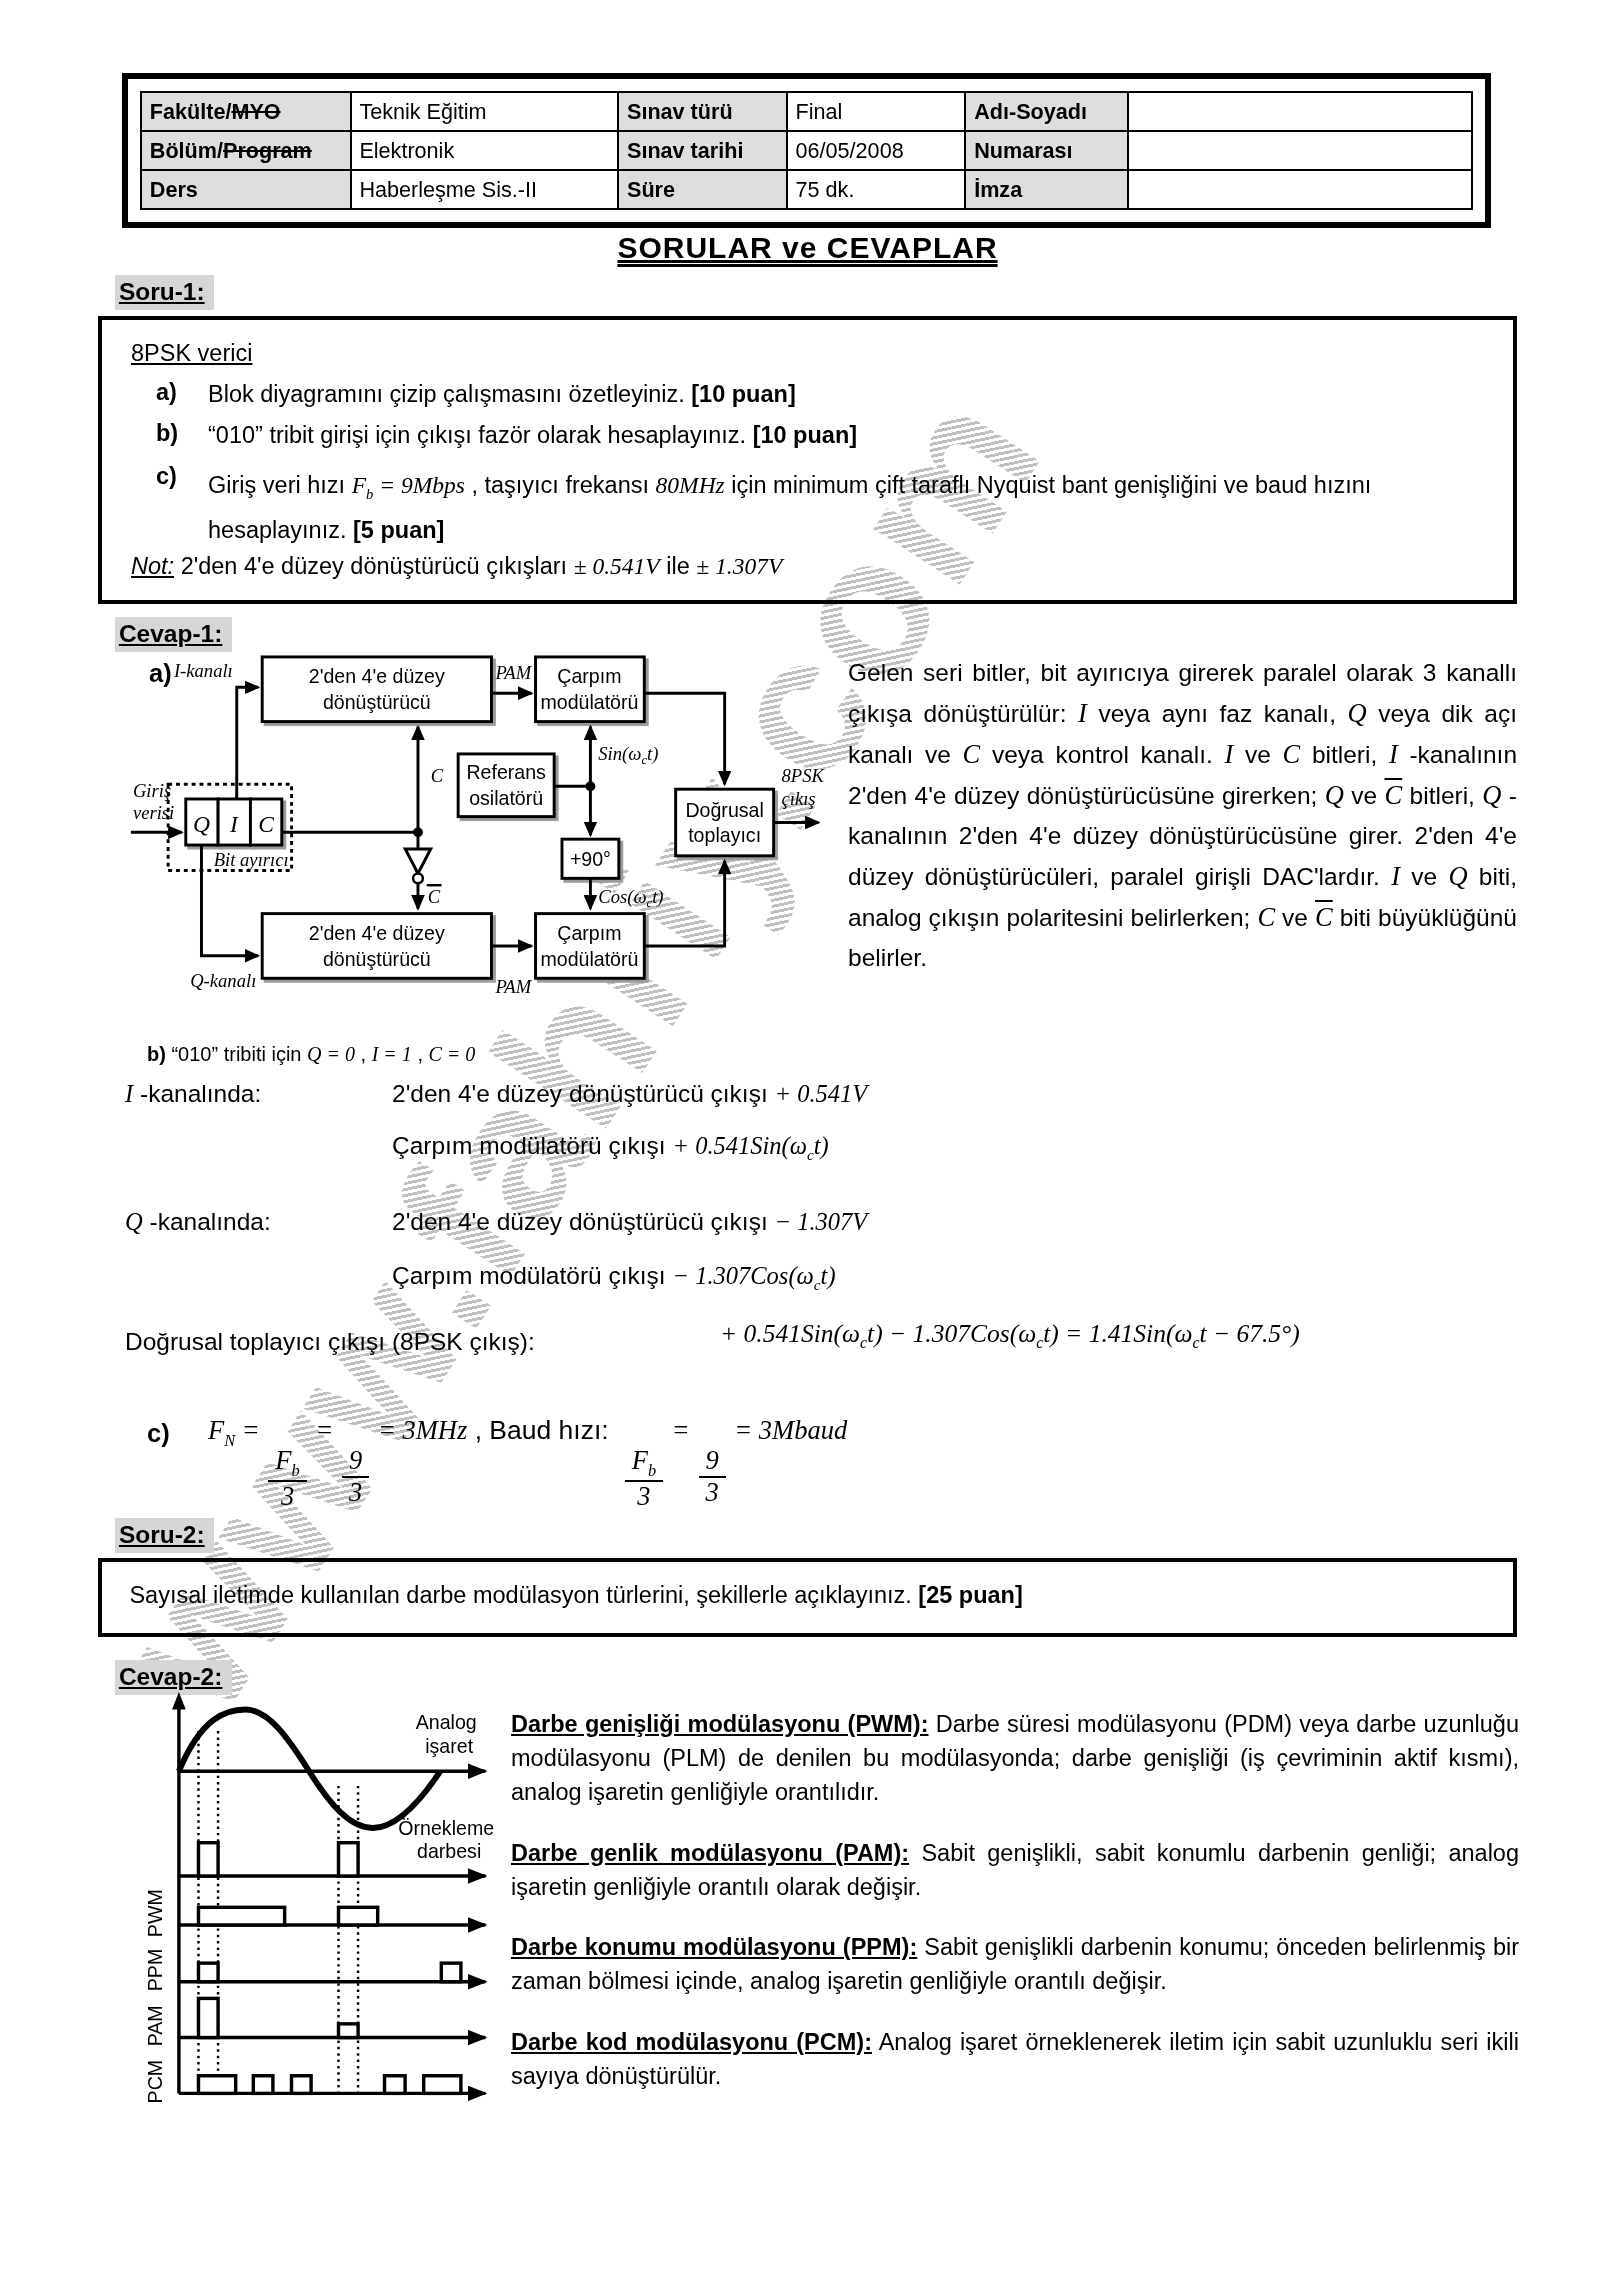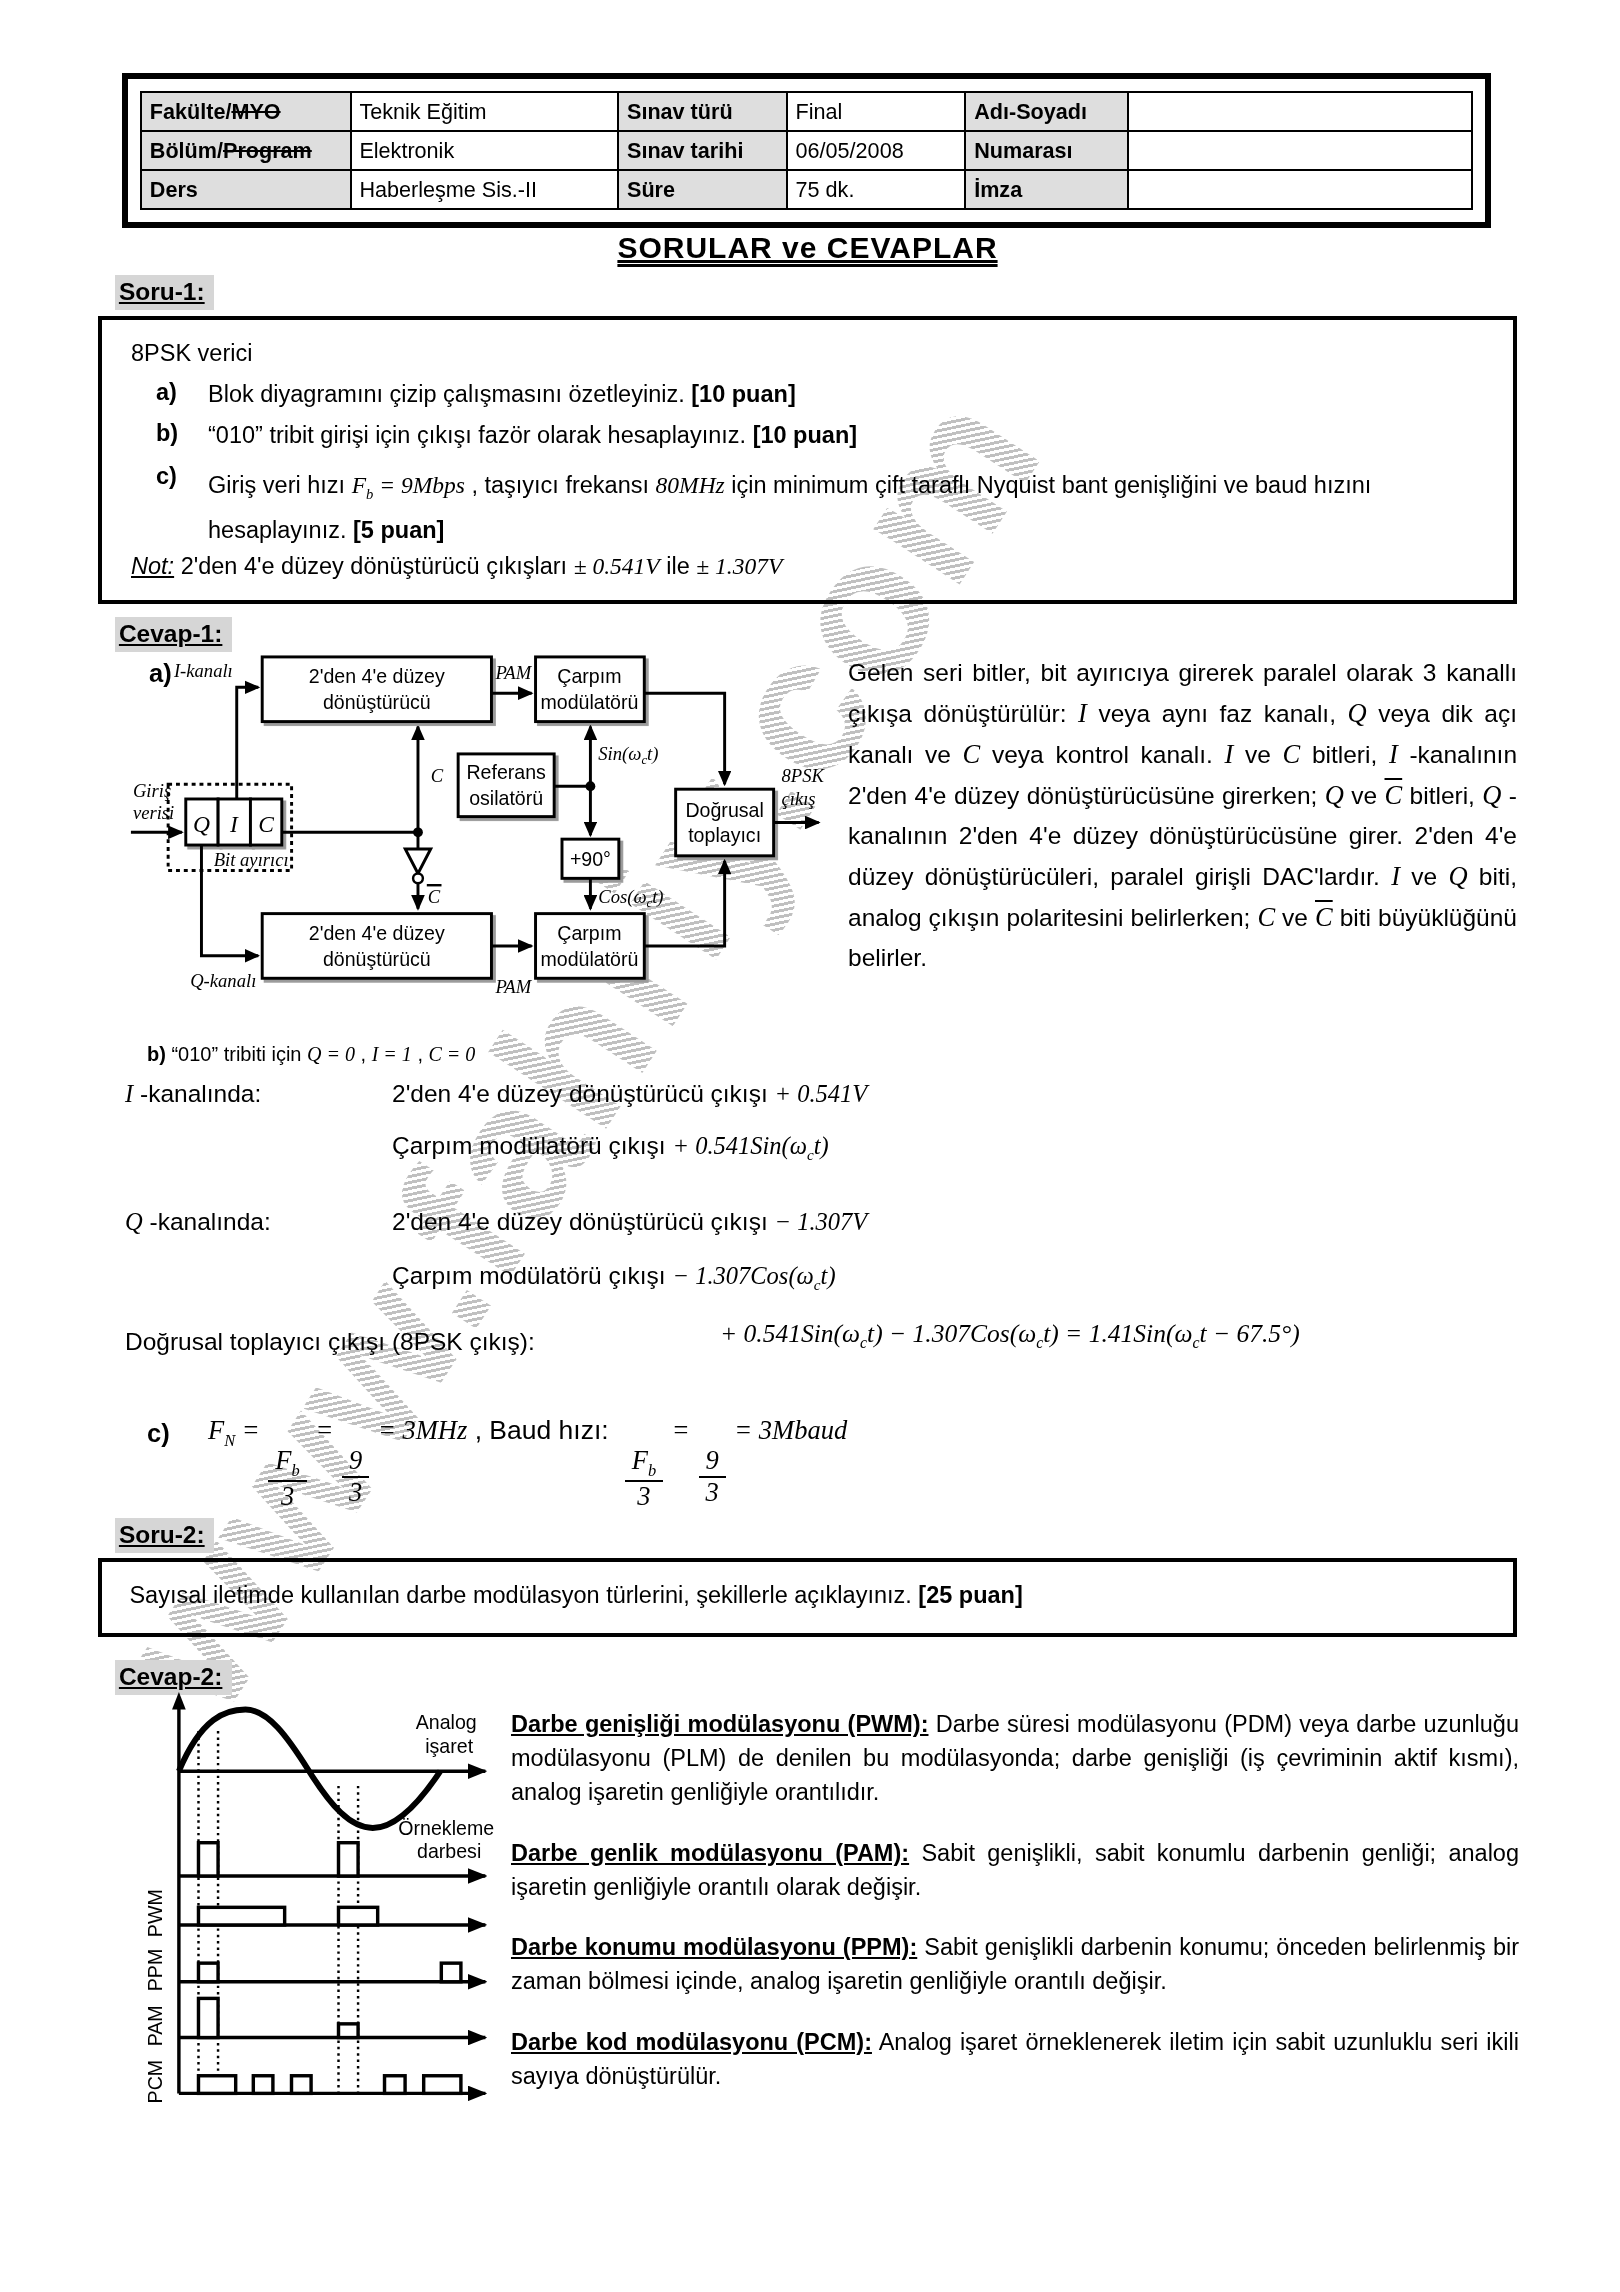--- a/index.html
+++ b/index.html
@@ -98,21 +98,21 @@
           <td class="val"></td>
         </tr>
       </tbody>
         </table>
     </div>
 
     <div id="title">SORULAR ve CEVAPLAR</div>
 
     <div class="abs chip" style="left:102px;top:275px;">Soru-1:</div>
     <div class="qbox" style="left:98px;top:316px;width:1411px;height:280px;">
-      <div class="abs txt" style="left:29px;top:17.6px;">8PSK verici</div>
+      <div class="abs txt" style="left:29px;top:17.6px;text-decoration:underline;">8PSK verici</div>
       <div class="abs marker" style="left:54px;top:59px;">a)</div>
       <div class="abs txt" style="left:106px;top:59px;width:1274px;"><span class="sg-t">Blok diyagramını çizip çalışmasını özetleyiniz. </span><span class="sg-b">[10 puan]</span></div>
       <div class="abs marker" style="left:54px;top:100px;">b)</div>
       <div class="abs txt" style="left:106px;top:100px;width:1274px;"><span class="sg-t">“010” tribit girişi için çıkışı fazör olarak hesaplayınız. </span><span class="sg-b">[10 puan]</span></div>
       <div class="abs marker" style="left:54px;top:143px;">c)</div>
       <div class="abs txt" style="left:106px;top:143px;width:1279px;line-height:1.9;"><span class="sg-t">Giriş veri hızı </span><span class="sg-m">F</span><span class="sg-ms">b</span><span class="sg-m"> = 9Mbps</span><span class="sg-t"> , taşıyıcı frekansı </span><span class="sg-m">80MHz</span><span class="sg-t"> için minimum çift taraflı Nyquist bant genişliğini ve baud hızını hesaplayınız. </span><span class="sg-b">[5 puan]</span></div>
       <div class="abs txt" style="left:29px;top:231px;width:1323px;"><span class="sg-iu">Not:</span><span class="sg-t"> 2'den 4'e düzey dönüştürücü çıkışları </span><span class="sg-m">± 0.541V</span><span class="sg-t"> ile </span><span class="sg-m">± 1.307V</span></div>
     </div>
 
     <div class="abs chip" style="left:102px;top:617px;">Cevap-1:</div>

